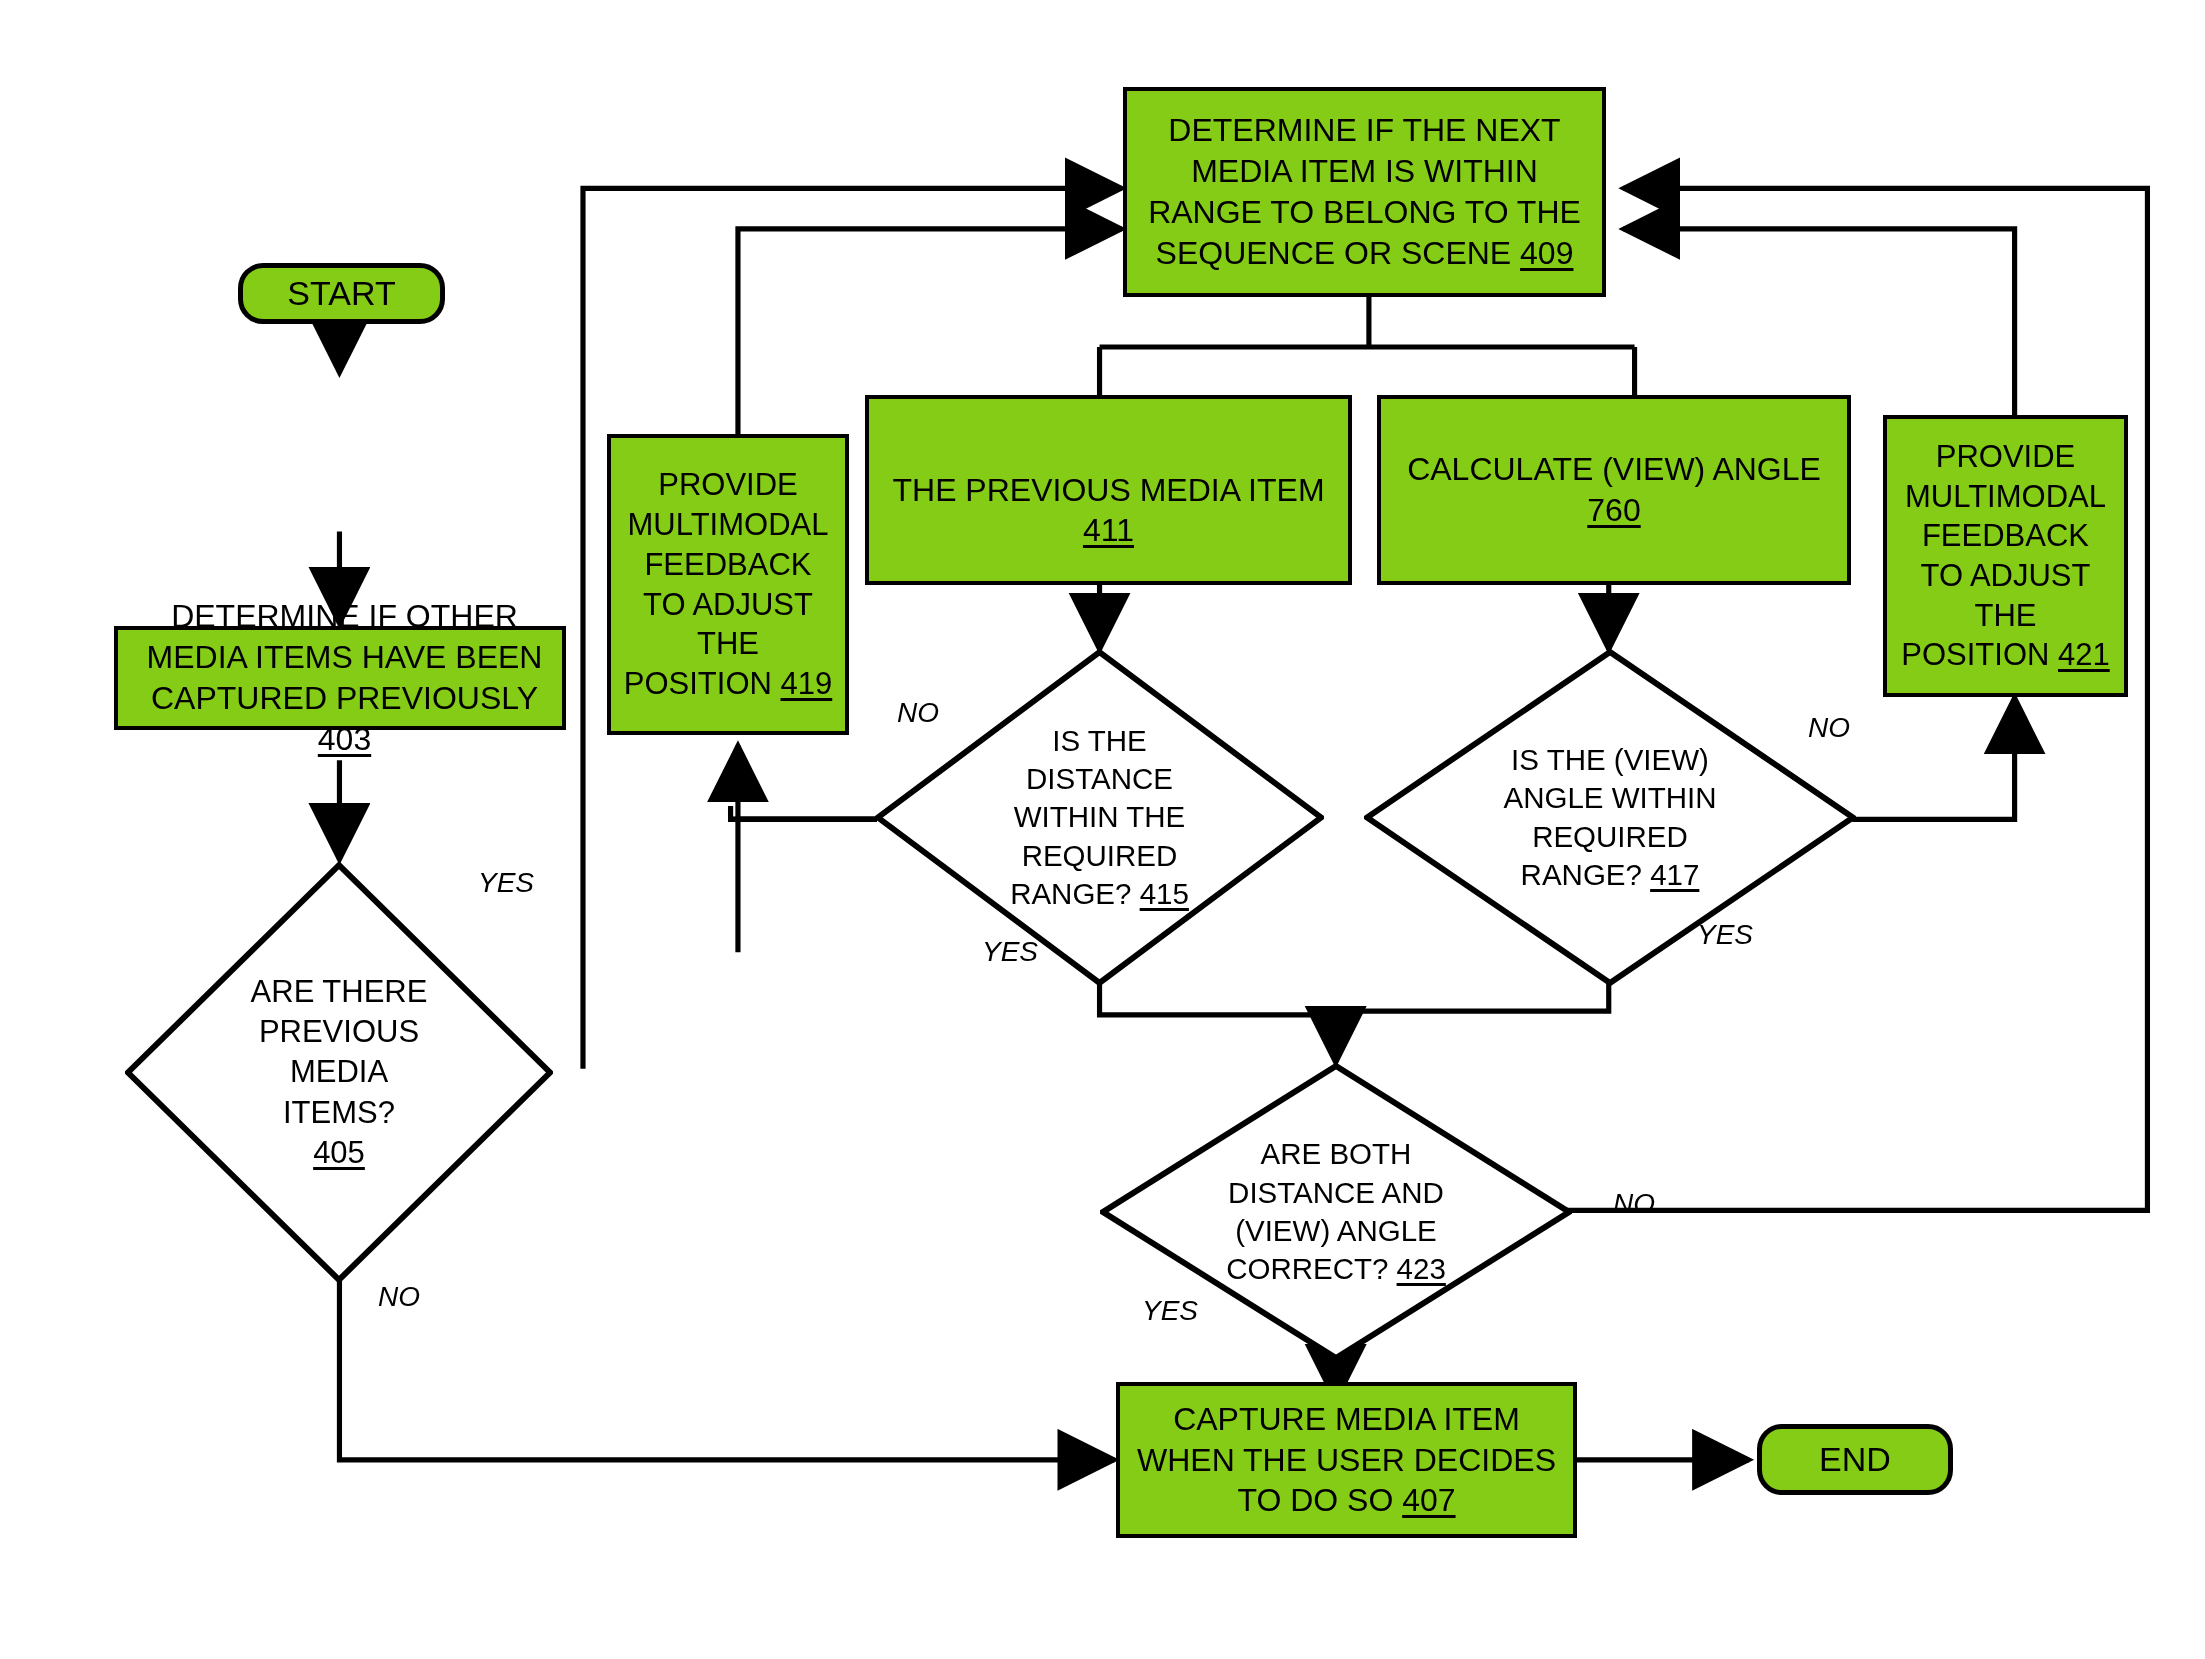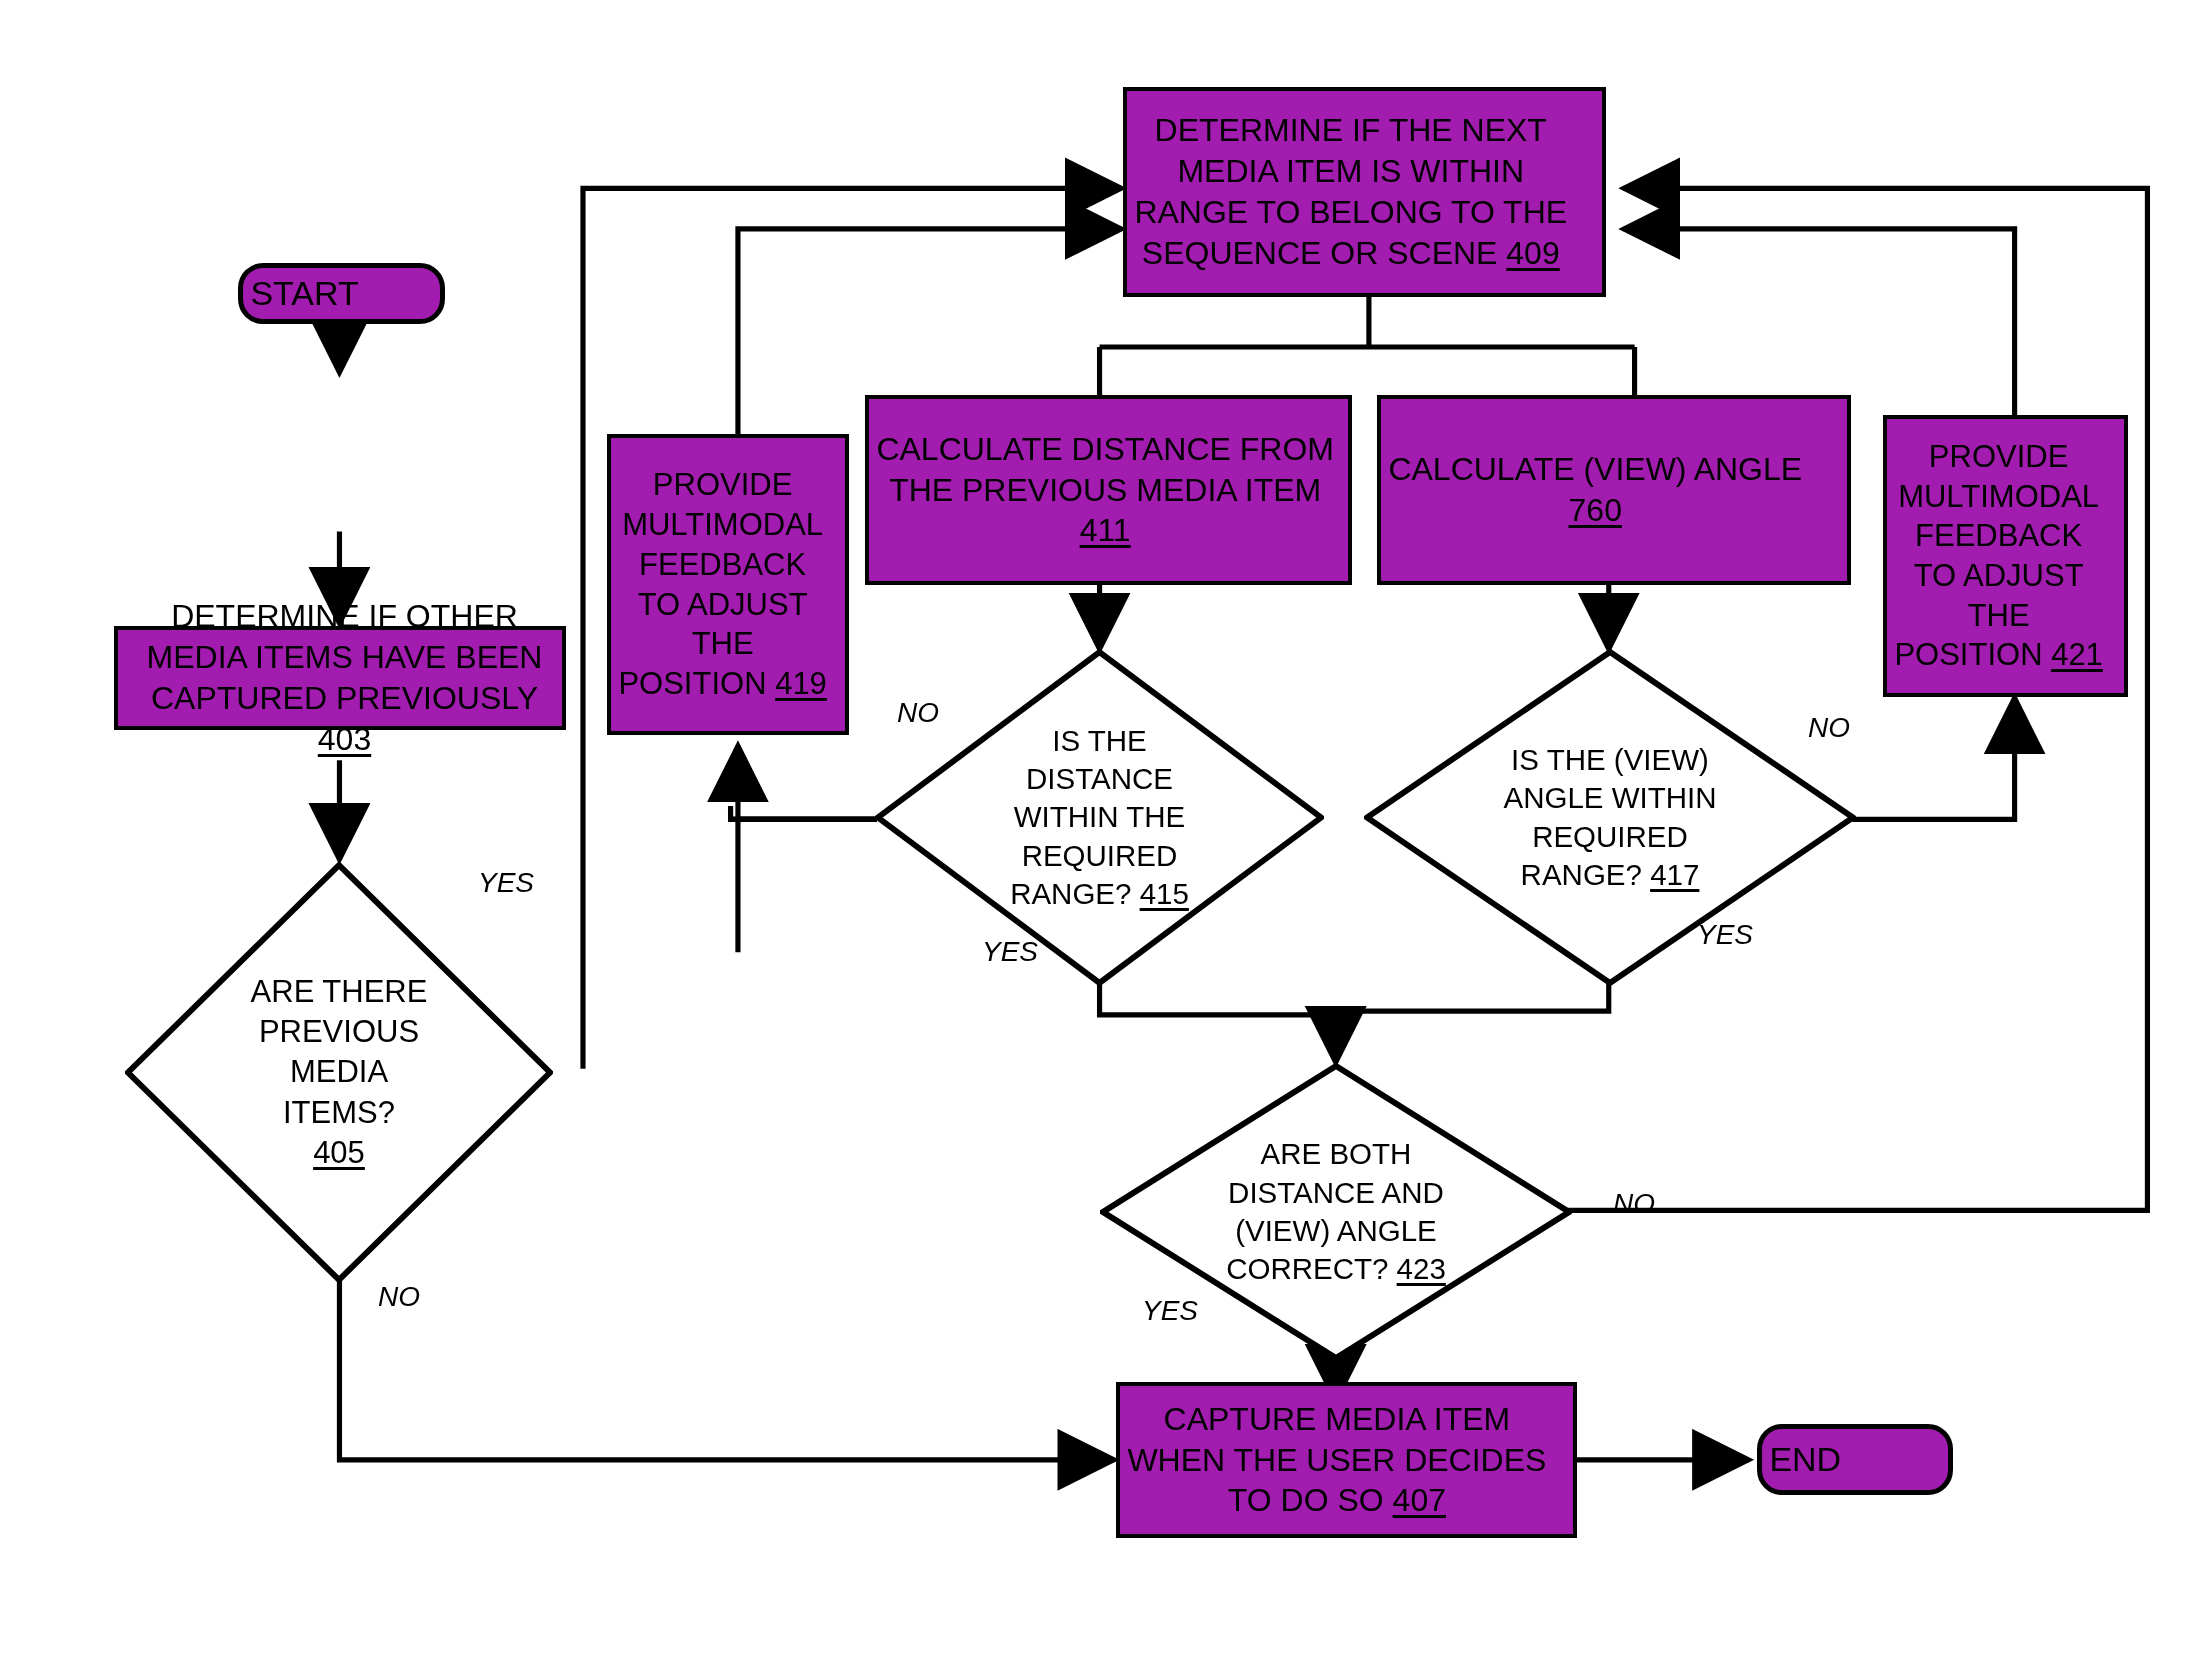--- a/index.html
+++ b/index.html
@@ -7,21 +7,21 @@
   #root{
     position:relative;
     width:2205px;
     height:1660px;
     background:#ffffff;
     font-family:"Liberation Sans", sans-serif;
     color:#000000;
     overflow:hidden;
   }
   svg#wires{position:absolute;left:0;top:0;width:2205px;height:1660px;}
-  .node{position:absolute;box-sizing:border-box;display:flex;align-items:center;text-align:center;background:#a21caf;}
+  .node{position:absolute;box-sizing:border-box;display:flex;align-items:center;justify-content:center;text-align:center;background:#84cc16;}
   .proc{border:4.4px solid #000;}
   .term{border:5.2px solid #000;border-radius:25px;}
   .node .txt{padding:3px 7.4px;line-height:1.28;}
   .t46{font-size:34px;}
   .t44{font-size:32px;}
   .t42{font-size:31px;}
   .t40{font-size:29.5px;}
   u.ref{text-decoration:underline;text-underline-offset:4.4px;text-decoration-thickness:3px;}
   .edgelabel{position:absolute;font-size:28px;white-space:nowrap;font-style:italic;}
   .diamond{position:absolute;}
@@ -141,21 +141,21 @@
       <span>MULTIMODAL</span><br>
       <span>FEEDBACK</span><br>
       <span>TO ADJUST</span><br>
       <span>THE</span><br>
       <span>POSITION </span><u class="ref">419</u>
     </div>
   </div>
 
   <div class="node proc" style="left:865px;top:395px;width:487px;height:190px;">
     <div class="txt t44">
-      <span>CALCULATE DISTANCE FROM</span><br>
+      <br>
       <span>THE PREVIOUS MEDIA ITEM</span><br>
       <u class="ref">411</u>
     </div>
   </div>
 
   <div class="node proc" style="left:1377px;top:395px;width:474px;height:190px;">
     <div class="txt t44">
       <span>CALCULATE (VIEW) ANGLE</span><br>
       <u class="ref">760</u>
     </div>

